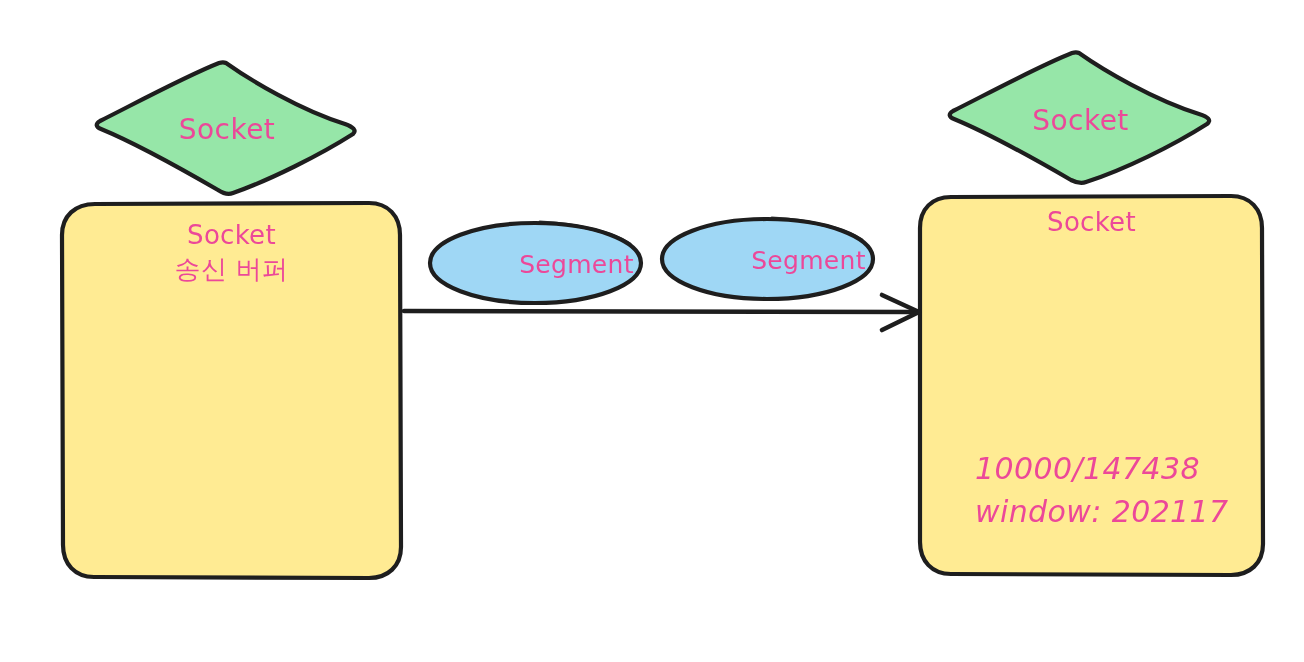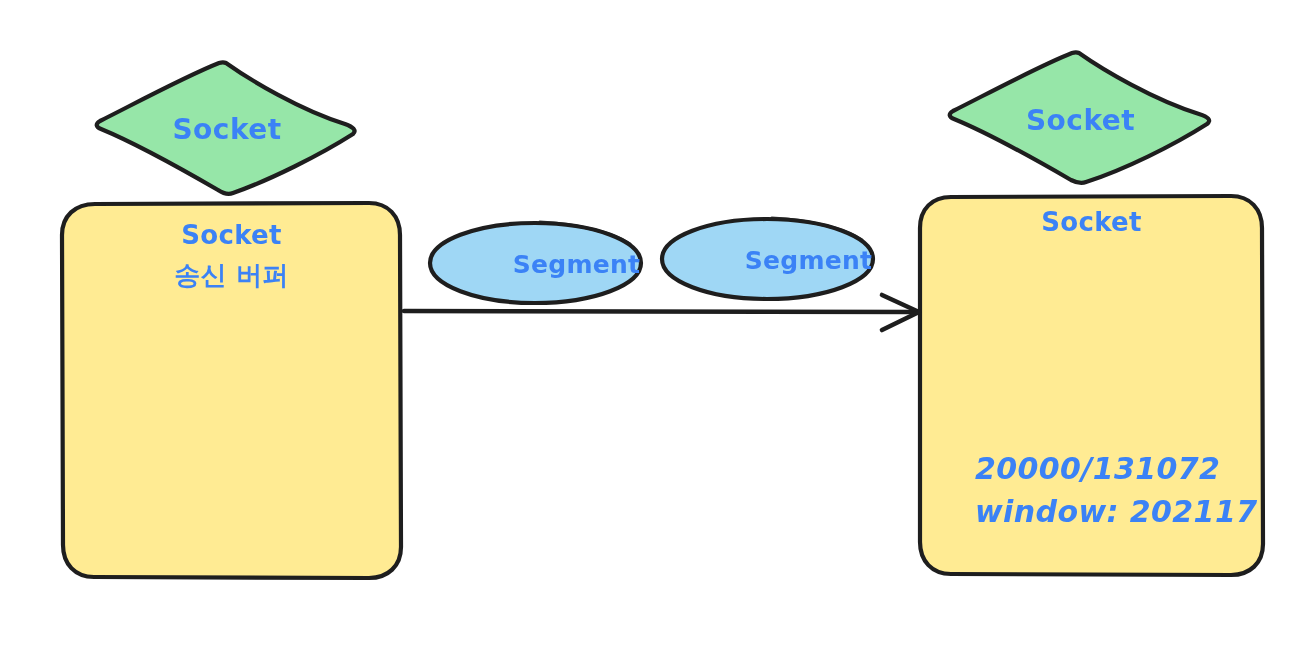--- a/index.html
+++ b/index.html
@@ -19,28 +19,27 @@
     overflow: hidden;
   }
   #scene {
     position: absolute;
     inset: 0;
     width: 1304px;
     height: 662px;
   }
   .lbl {
     position: absolute;
-    color: #3b82f6;
+    color: #ec4899;
     font-family: "DejaVu Sans", sans-serif;
     text-align: center;
     white-space: pre;
     line-height: 1.28;
     pointer-events: none;
     user-select: none;
-    font-weight: bold;
   }
   .lbl-diamond {
     font-size: 28px;
     letter-spacing: 0.5px;
   }
   .lbl-box {
     font-size: 26px;
     letter-spacing: 0.3px;
   }
   .lbl-ellipse {
@@ -135,28 +134,28 @@
                C 708 299, 662 281, 662 259
                C 662 237, 708 219, 767 219 Z" fill="#9fd7f5" stroke="#1e1e1e" stroke-width="4.2" stroke-linejoin="round" stroke-linecap="round"></path>
       <path d="M 772 218 C 810 220, 844 228, 862 240" fill="none" stroke="#1e1e1e" stroke-width="3" stroke-linecap="round" opacity="0.85"></path>
     </g>
   </svg>
 
   <div class="lbl lbl-diamond hand" style="left:96px; top:112px; width:262px;">Socket</div>
 
   <div class="lbl lbl-box hand" style="left:62px; top:219px; width:339px;">Socket</div>
 
-  <div class="lbl lbl-box hand" style="left:62px; top:259px; width:339px;">송신 버퍼</div>
+  <div class="lbl lbl-box hand" style="left:62px; top:253px; width:339px;">송신 버퍼</div>
 
   <div class="lbl lbl-diamond hand" style="left:948px; top:103px; width:265px;">Socket</div>
 
   <div class="lbl lbl-box hand" style="left:920px; top:206px; width:343px;">Socket</div>
 
 
-  <div class="lbl lbl-stats hand" style="left:975px; top:450px; width:300px;">20000/131072</div>
+  <div class="lbl lbl-stats hand" style="left:975px; top:450px; width:300px;">10000/147438</div>
 
   <div class="lbl lbl-stats hand" style="left:975px; top:493px; width:320px;">window: 202117</div>
 
   <div class="lbl lbl-ellipse hand" style="left:430px; top:249px; width:211px;">Segment</div>
 
   <div class="lbl lbl-ellipse hand" style="left:662px; top:245px; width:211px;">Segment</div>
 
 </div>
 
 </body></html>

